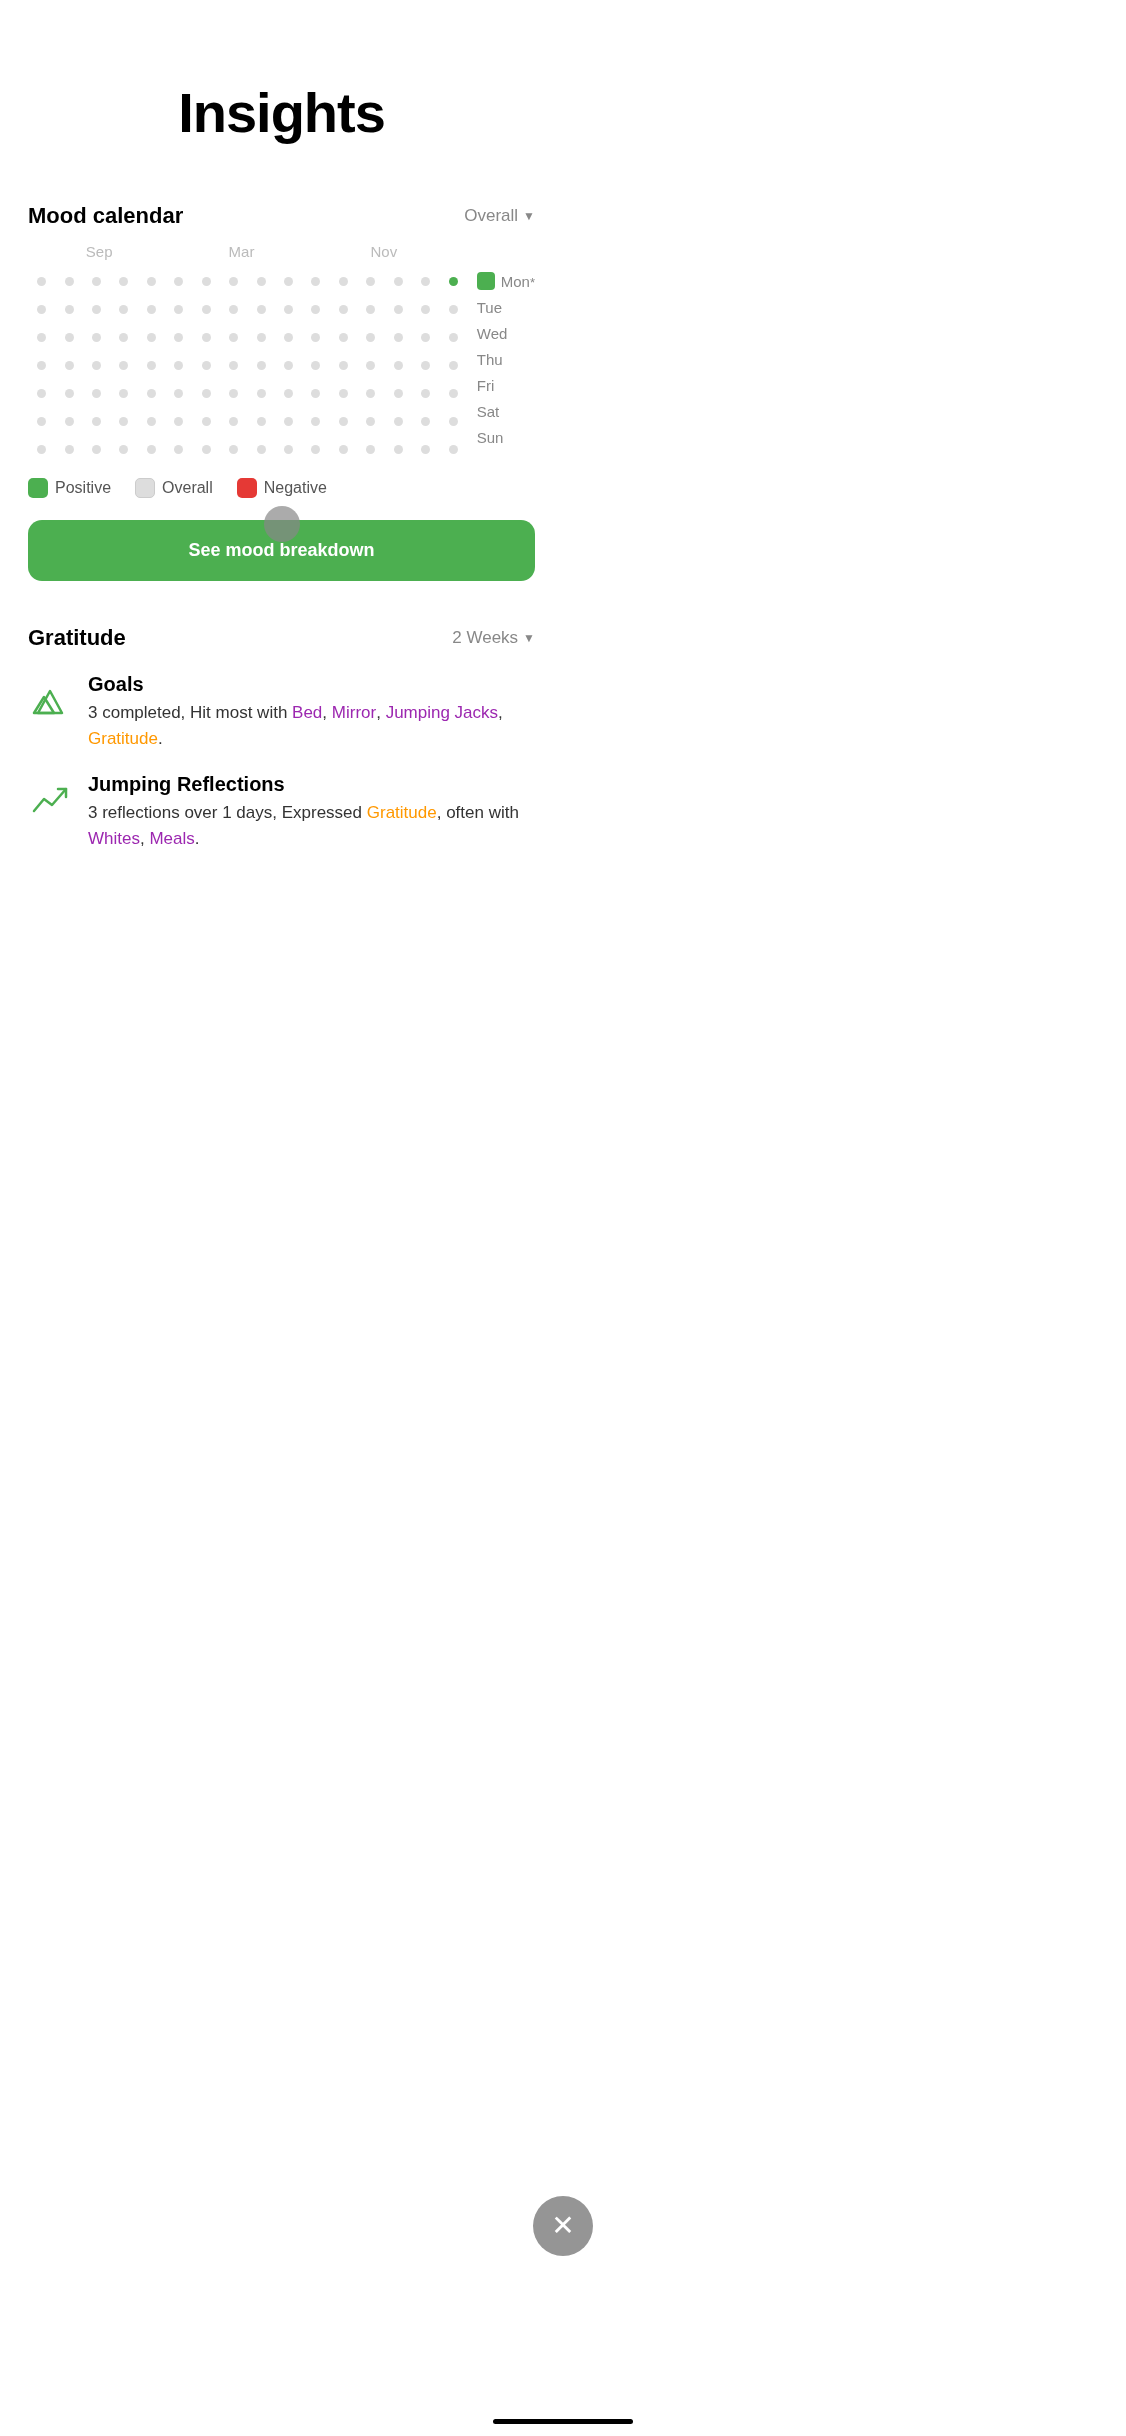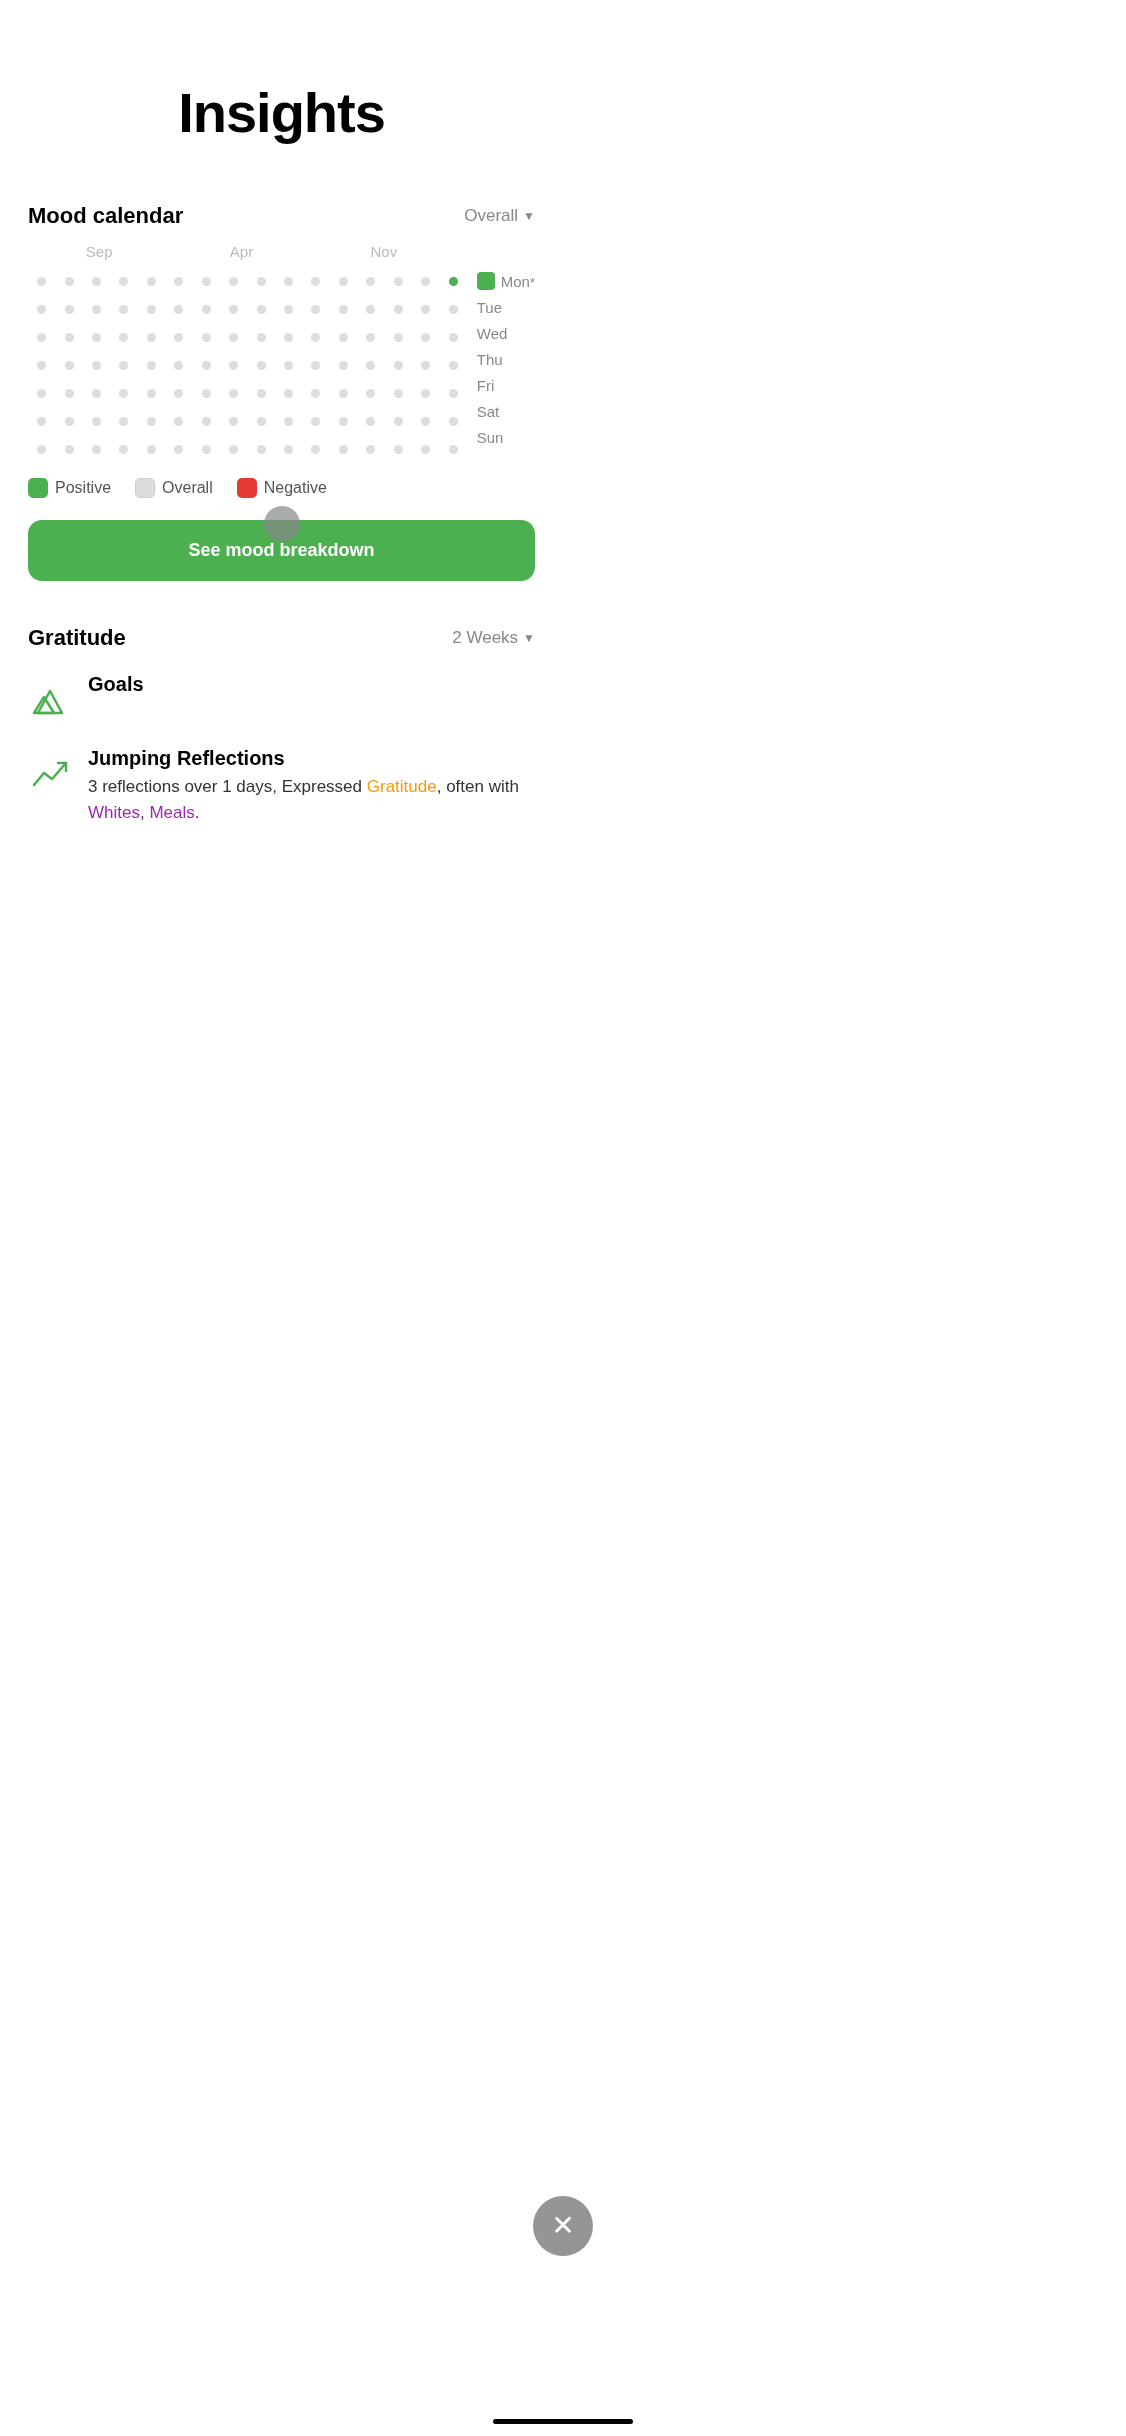--- a/index.html
+++ b/index.html
@@ -332,21 +332,21 @@
       <button class="dropdown-button">
         <span>Overall</span>
         <span class="dropdown-arrow">▼</span>
       </button>
     </div>
 
     <div class="calendar-container">
       
       <div class="calendar-months-row">
         <div class="month-label">Sep</div>
-        <div class="month-label">Apr</div>
+        <div class="month-label">Mar</div>
         <div class="month-label">Nov</div>
       </div>
 
       
       <div class="calendar-grid-area">
 
         <div class="dots-grid">
 
           <div class="dot">
               <div class="dot-circle"></div>
@@ -754,20 +754,23 @@
 
     <div class="highlight-item">
       <div class="highlight-icon">
         <svg width="44" height="44" viewBox="0 0 44 44" fill="none" xmlns="http://www.w3.org/2000/svg">
           <polygon points="10,36 22,14 34,36" fill="none" stroke="#4caf50" stroke-width="2.5" stroke-linejoin="round"></polygon>
           <polygon points="6,36 16,20 26,36" fill="none" stroke="#4caf50" stroke-width="2.5" stroke-linejoin="round"></polygon>
         </svg>
       </div>
       <div class="highlight-content">
         <div class="highlight-title">Goals</div>
+        <div class="highlight-desc">
+          3 completed, Hit most with <span class="link-purple">Bed</span>, <span class="link-purple">Mirror</span>, <span class="link-purple">Jumping Jacks</span>, <span class="link-orange">Gratitude</span>.
+        </div>
       </div>
     </div>
 
     <div class="highlight-item">
       <div class="highlight-icon">
         <svg width="44" height="44" viewBox="0 0 44 44" fill="none" xmlns="http://www.w3.org/2000/svg">
           <polyline points="6,34 16,22 24,28 38,12" stroke="#4caf50" stroke-width="2.5" fill="none" stroke-linejoin="round" stroke-linecap="round"></polyline>
           <polyline points="30,12 38,12 38,20" stroke="#4caf50" stroke-width="2.5" fill="none" stroke-linejoin="round" stroke-linecap="round"></polyline>
         </svg>
       </div>

